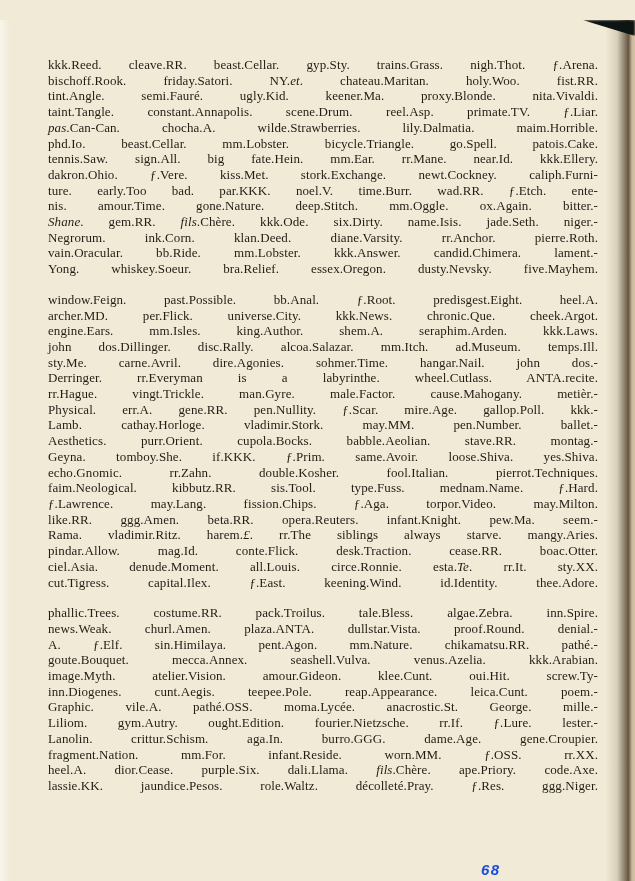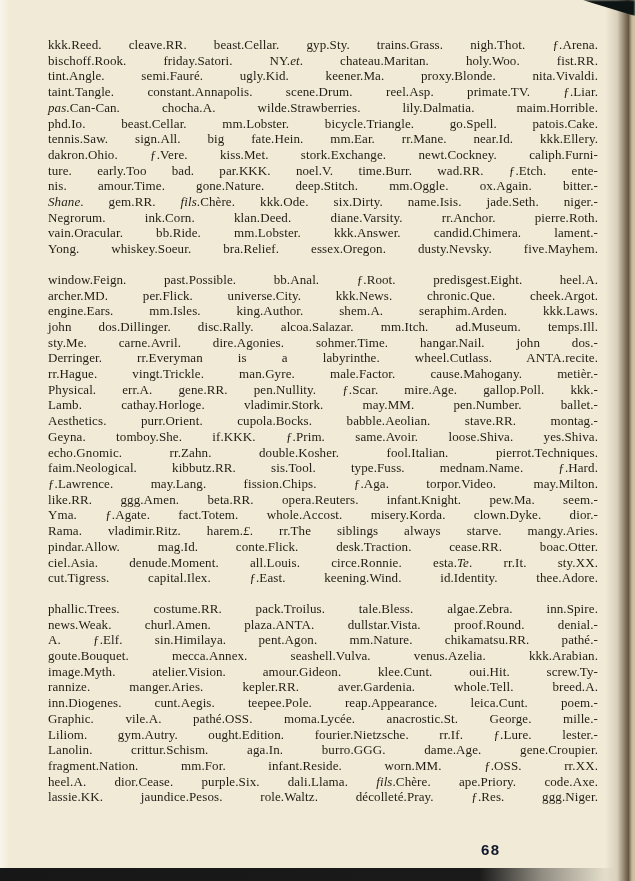--- a/index.html
+++ b/index.html
@@ -10,20 +10,21 @@
     width: 635px;
     height: 881px;
     position: relative;
     overflow: hidden;
     background: #f1ead6;
     font-family: "Liberation Serif", "DejaVu Serif", serif;
   }
   .page {
     position: absolute;
     inset: 0;
+    margin-top: 20px;
   }
   
   .left-edge-light {
     position: absolute;
     left: 0; top: 0;
     width: 10px; height: 100%;
     background: linear-gradient(to right, rgba(255,255,255,0.55), rgba(255,255,255,0));
     pointer-events: none;
   }
   .right-edge-shadow {
@@ -78,21 +79,22 @@
   }
   .it { font-style: italic; }
   .page-number {
     position: absolute;
     left: 481px;
     top: 841px;
     font-family: "Liberation Sans", sans-serif;
     font-size: 15px;
     font-weight: 700;
     letter-spacing: 1.5px;
-    color: #0f172a;
+    color: #1d4ed8;
+    font-style: italic;
   }
 </style>
 </head>
 <body>
 
 <div class="page">
 
   <div class="text-block">
       <div class="paragraph">
         <div class="text-line"><span>kkk.Reed. cleave.RR. beast.Cellar. gyp.Sty. trains.Grass. nigh.Thot. ƒ.Arena.</span></div>
@@ -119,33 +121,31 @@
         <div class="text-line"><span>Derringer. rr.Everyman is a labyrinthe. wheel.Cutlass. ANTA.recite.</span></div>
         <div class="text-line"><span>rr.Hague. vingt.Trickle. man.Gyre. male.Factor. cause.Mahogany. metièr.-</span></div>
         <div class="text-line"><span>Physical. err.A. gene.RR. pen.Nullity. ƒ.Scar. mire.Age. gallop.Poll. kkk.-</span></div>
         <div class="text-line"><span>Lamb. cathay.Horloge. vladimir.Stork. may.MM. pen.Number. ballet.-</span></div>
         <div class="text-line"><span>Aesthetics. purr.Orient. cupola.Bocks. babble.Aeolian. stave.RR. montag.-</span></div>
         <div class="text-line"><span>Geyna. tomboy.She. if.KKK. ƒ.Prim. same.Avoir. loose.Shiva. yes.Shiva.</span></div>
         <div class="text-line"><span>echo.Gnomic. rr.Zahn. double.Kosher. fool.Italian. pierrot.Techniques.</span></div>
         <div class="text-line"><span>faim.Neological. kibbutz.RR. sis.Tool. type.Fuss. mednam.Name. ƒ.Hard.</span></div>
         <div class="text-line"><span>ƒ.Lawrence. may.Lang. fission.Chips. ƒ.Aga. torpor.Video. may.Milton.</span></div>
         <div class="text-line"><span>like.RR. ggg.Amen. beta.RR. opera.Reuters. infant.Knight. pew.Ma. seem.-</span></div>
-        <div class="text-line"><span>Yma. ƒ.Agate. fact.Totem. whole.Accost. misery.Korda. clown.Dyke. dior.-</span></div>
         <div class="text-line"><span>Rama. vladimir.Ritz. harem.</span><span class="it">£</span><span>. rr.The siblings always starve. mangy.Aries.</span></div>
         <div class="text-line"><span>pindar.Allow. mag.Id. conte.Flick. desk.Traction. cease.RR. boac.Otter.</span></div>
         <div class="text-line"><span>ciel.Asia. denude.Moment. all.Louis. circe.Ronnie. esta.</span><span class="it">Te</span><span>. rr.It. sty.XX.</span></div>
         <div class="text-line"><span>cut.Tigress. capital.Ilex. ƒ.East. keening.Wind. id.Identity. thee.Adore.</span></div>
       </div>
       <div class="paragraph">
         <div class="text-line"><span>phallic.Trees. costume.RR. pack.Troilus. tale.Bless. algae.Zebra. inn.Spire.</span></div>
         <div class="text-line"><span>news.Weak. churl.Amen. plaza.ANTA. dullstar.Vista. proof.Round. denial.-</span></div>
         <div class="text-line"><span>A. ƒ.Elf. sin.Himilaya. pent.Agon. mm.Nature. chikamatsu.RR. pathé.-</span></div>
         <div class="text-line"><span>goute.Bouquet. mecca.Annex. seashell.Vulva. venus.Azelia. kkk.Arabian.</span></div>
         <div class="text-line"><span>image.Myth. atelier.Vision. amour.Gideon. klee.Cunt. oui.Hit. screw.Ty-</span></div>
-        <div class="text-line"><span>rannize. manger.Aries. kepler.RR. aver.Gardenia. whole.Tell. breed.A.</span></div>
         <div class="text-line"><span>inn.Diogenes. cunt.Aegis. teepee.Pole. reap.Appearance. leica.Cunt. poem.-</span></div>
         <div class="text-line"><span>Graphic. vile.A. pathé.OSS. moma.Lycée. anacrostic.St. George. mille.-</span></div>
         <div class="text-line"><span>Liliom. gym.Autry. ought.Edition. fourier.Nietzsche. rr.If. ƒ.Lure. lester.-</span></div>
         <div class="text-line"><span>Lanolin. crittur.Schism. aga.In. burro.GGG. dame.Age. gene.Croupier.</span></div>
         <div class="text-line"><span>fragment.Nation. mm.For. infant.Reside. worn.MM. ƒ.OSS. rr.XX.</span></div>
         <div class="text-line"><span>heel.A. dior.Cease. purple.Six. dali.Llama. </span><span class="it">fils</span><span>.Chère. ape.Priory. code.Axe.</span></div>
         <div class="text-line"><span>lassie.KK. jaundice.Pesos. role.Waltz. décolleté.Pray. ƒ.Res. ggg.Niger.</span></div>
       </div>
     </div>
 

